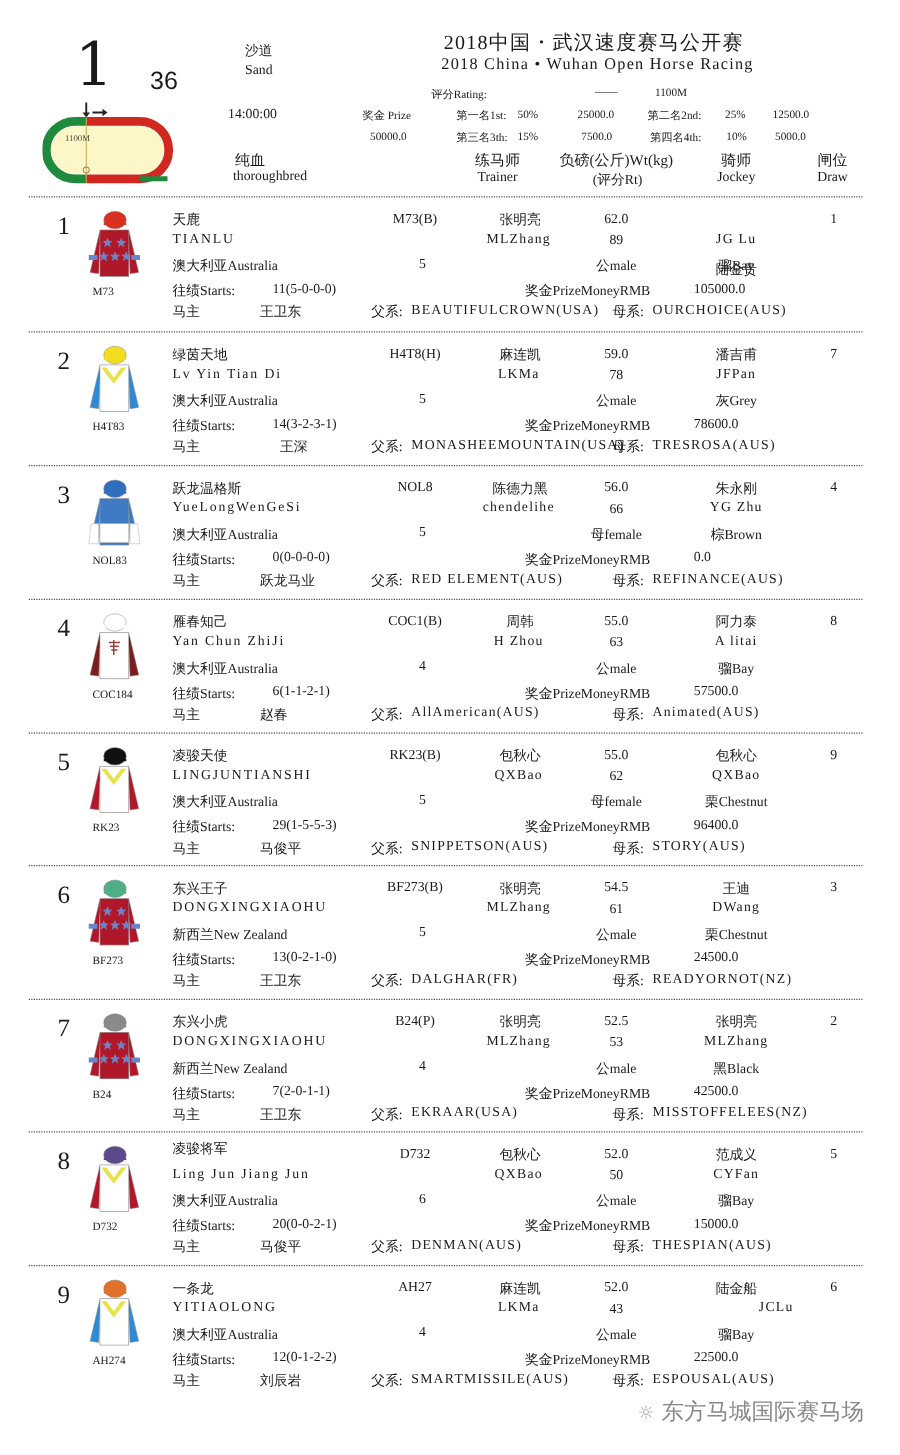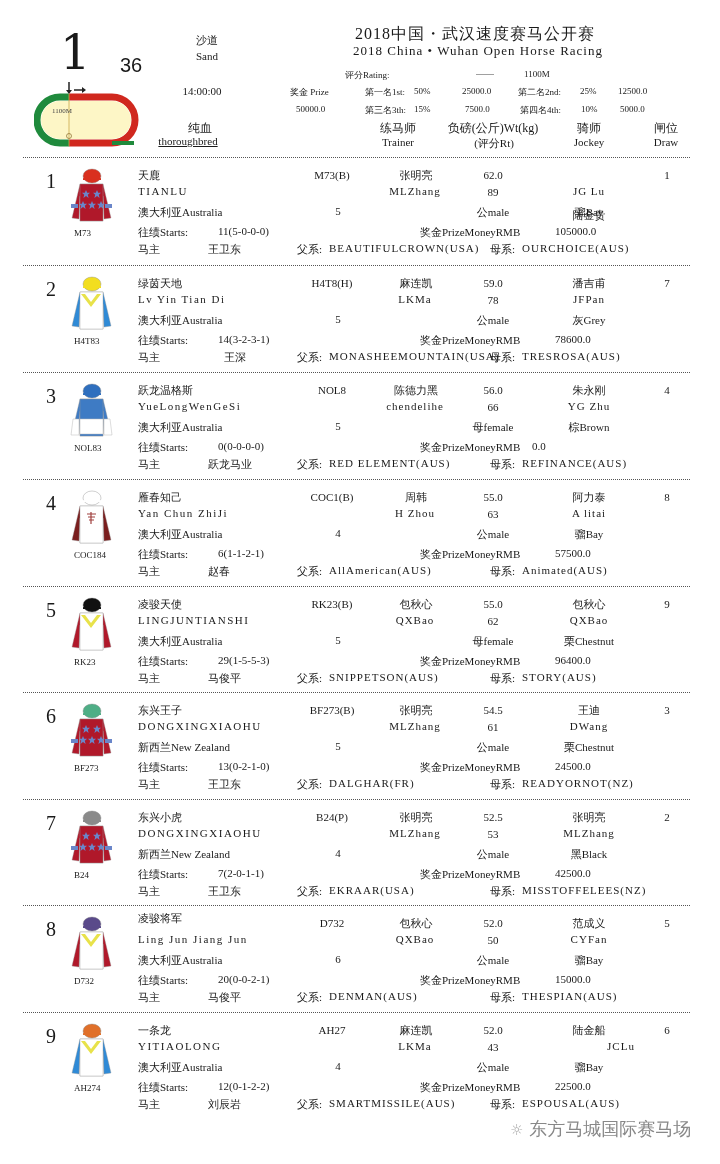--- a/index.html
+++ b/index.html
@@ -27,21 +27,21 @@
 <body>
 
 <div>
   <div class="abs race-no" style="left:60px;top:28px;">1</div>
   <div class="abs runners-count" style="left:120px;top:54px;">36</div>
 
   <div class="abs s11 center" style="left:207px;top:33px;">沙道</div>
   <div class="abs s11 center" style="left:207px;top:50px;">Sand</div>
   <div class="abs s11 center" style="left:202px;top:85px;">14:00:00</div>
   <div class="abs s12 center" style="left:200px;top:120px;">纯血</div>
-  <div class="abs s11 center" style="left:188px;top:135px;text-decoration:underline;">thoroughbred</div>
+  <div class="abs s11 center" style="left:216px;top:135px;">thoroughbred</div>
 
   <div class="abs" style="left:34px;top:80px;width:108px;height:68px;">
     <svg width="108" height="68" viewBox="0 0 108 68">
       <path d="M34 2 L34 -0" stroke="none"></path>
       <line x1="35" y1="2" x2="35" y2="12" stroke="#222" stroke-width="1.5"></line>
       <polygon points="32,10 38,10 35,14" fill="#222"></polygon>
       <line x1="40" y1="10" x2="49" y2="10" stroke="#222" stroke-width="1.5"></line>
       <polygon points="48,7 52,10 48,13" fill="#222"></polygon>
 
       <path d="M35 17 L78 17 A23 23 0 0 1 78 63 L35 63" fill="none" stroke="#d0281e" stroke-width="7"></path>
@@ -217,21 +217,21 @@
       <div class="col center" style="left:493px;top:26px;">66</div>
       <div class="col center" style="left:493px;top:45px;">母female</div>
 
       <div class="col s12 center" style="left:589px;top:8px;">朱永刚</div>
       <div class="col center" style="left:589px;top:25px;letter-spacing:1px;">YG Zhu</div>
       <div class="col center" style="left:589px;top:45px;">棕Brown</div>
 
       <div class="col center" style="left:667px;top:9px;">4</div>
 
       <div class="col" style="left:420px;top:65px;">奖金PrizeMoneyRMB</div>
-      <div class="col" style="left:532px;top:65px;">0.0</div>
+      <div class="col" style="left:555px;top:65px;">0.0</div>
 
       <div class="col" style="left:297px;top:82px;">父系:</div>
       <div class="col" style="left:329px;top:82px;letter-spacing:1px;">RED ELEMENT(AUS)</div>
       <div class="col" style="left:490px;top:82px;">母系:</div>
       <div class="col" style="left:522px;top:82px;letter-spacing:1px;">REFINANCE(AUS)</div>
     </div>
     <div class="dotted" style="top: 479px;"></div>
     <div class="entry" style="top: 482px;">
       <div class="num">4</div>
       <div class="silk"><svg width="46" height="58" viewBox="0 0 46 58">

